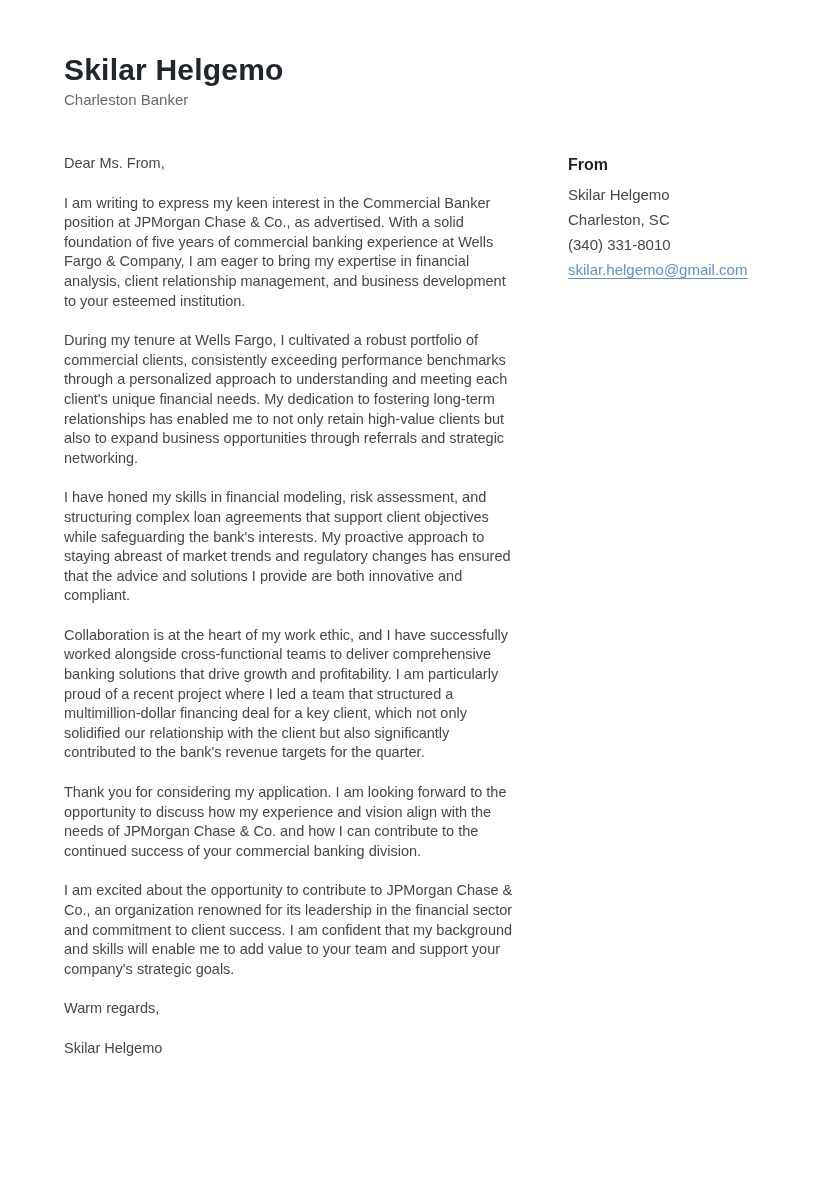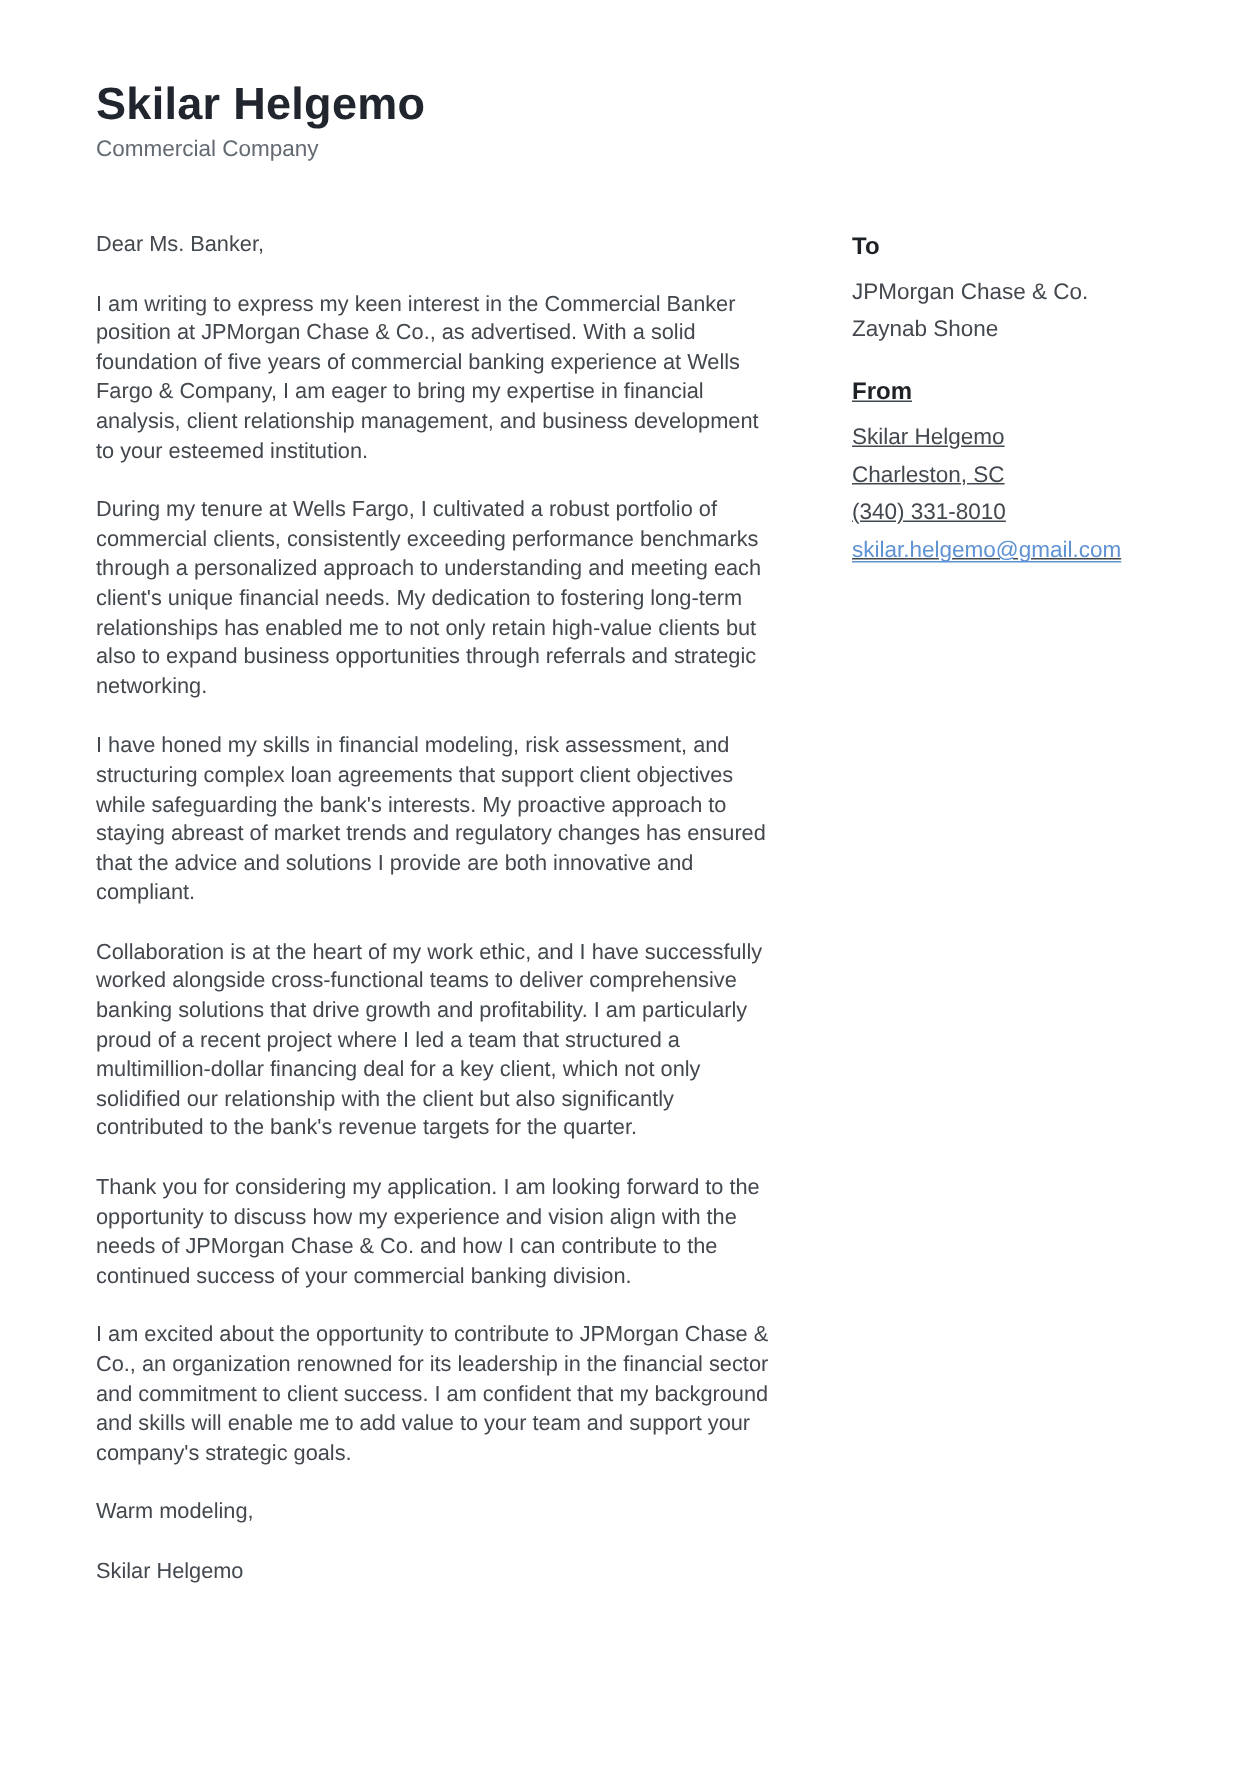--- a/index.html
+++ b/index.html
@@ -77,43 +77,38 @@
     text-decoration-thickness: 1px;
   }
 </style>
 </head>
 <body>
 
 <div class="page">
 
   <header class="header">
     <h1>Skilar Helgemo</h1>
-    <div class="job-title">Commercial Company</div>
+    <div class="job-title">Charleston Banker</div>
   </header>
 
   <div class="columns">
 
     <main class="letter-body">
-      <p class="salutation">Dear Ms. Banker,</p>
+      <p class="salutation">Dear Ms. From,</p>
       <p>I am writing to express my keen interest in the Commercial Banker position at JPMorgan Chase &amp; Co., as advertised. With a solid foundation of five years of commercial banking experience at Wells Fargo &amp; Company, I am eager to bring my expertise in financial analysis, client relationship management, and business development to your esteemed institution.</p>
       <p>During my tenure at Wells Fargo, I cultivated a robust portfolio of commercial clients, consistently exceeding performance benchmarks through a personalized approach to understanding and meeting each client's unique financial needs. My dedication to fostering long-term relationships has enabled me to not only retain high-value clients but also to expand business opportunities through referrals and strategic networking.</p>
       <p>I have honed my skills in financial modeling, risk assessment, and structuring complex loan agreements that support client objectives while safeguarding the bank's interests. My proactive approach to staying abreast of market trends and regulatory changes has ensured that the advice and solutions I provide are both innovative and compliant.</p>
       <p>Collaboration is at the heart of my work ethic, and I have successfully worked alongside cross-functional teams to deliver comprehensive banking solutions that drive growth and profitability. I am particularly proud of a recent project where I led a team that structured a multimillion-dollar financing deal for a key client, which not only solidified our relationship with the client but also significantly contributed to the bank's revenue targets for the quarter.</p>
       <p>Thank you for considering my application. I am looking forward to the opportunity to discuss how my experience and vision align with the needs of JPMorgan Chase &amp; Co. and how I can contribute to the continued success of your commercial banking division.</p>
       <p>I am excited about the opportunity to contribute to JPMorgan Chase &amp; Co., an organization renowned for its leadership in the financial sector and commitment to client success. I am confident that my background and skills will enable me to add value to your team and support your company's strategic goals.</p>
-      <p class="closing">Warm modeling,</p>
+      <p class="closing">Warm regards,</p>
       <p class="signature">Skilar Helgemo</p>
     </main>
 
     <aside class="meta">
-      <section class="meta-section">
-        <h2>To</h2>
-        <div class="meta-line">JPMorgan Chase &amp; Co.</div>
-        <div class="meta-line">Zaynab Shone</div>
-      </section>
       <section class="meta-section">
         <h2>From</h2>
         <div class="meta-line">Skilar Helgemo</div>
         <div class="meta-line">Charleston, SC</div>
         <div class="meta-line">(340) 331-8010</div>
         <div class="meta-line">
           <a href="#">skilar.helgemo@gmail.com</a>
         </div>
       </section>
     </aside>

